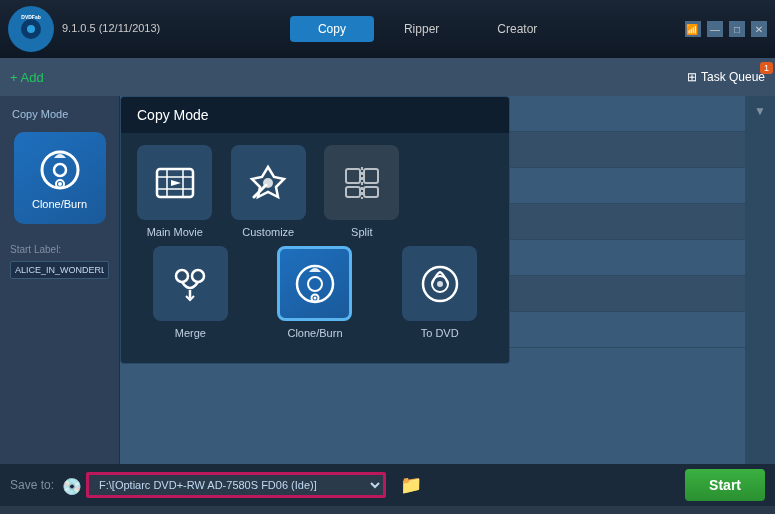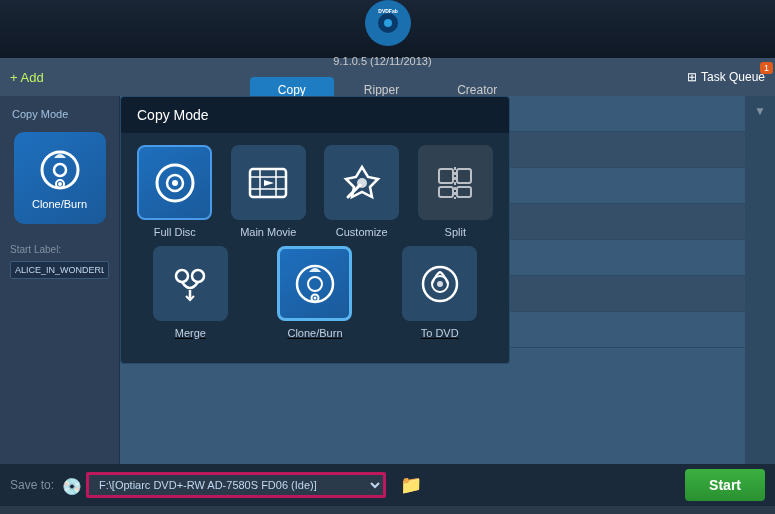--- a/index.html
+++ b/index.html
@@ -13,21 +13,20 @@
     }
 
     
     #titlebar {
       background: linear-gradient(to bottom, #1a2535, #0e1825);
       height: 58px;
       display: flex;
       align-items: center;
       padding: 0 8px;
       gap: 8px;
-      flex-direction: column;
     }
     #logo {
       width: 46px;
       height: 46px;
       background: #1a6faf;
       border-radius: 50%;
       display: flex;
       align-items: center;
       justify-content: center;
       font-size: 10px;
@@ -85,21 +84,21 @@
       background: #3a5068;
       height: 38px;
       display: flex;
       align-items: center;
       padding: 0 10px;
       justify-content: space-between;
     }
     #add-btn {
       background: transparent;
       border: none;
-      color: #bef264;
+      color: #22c55e;
       font-size: 13px;
       cursor: pointer;
       display: flex;
       align-items: center;
       gap: 4px;
     }
     #task-queue-btn {
       background: transparent;
       border: none;
       color: white;
@@ -210,21 +209,20 @@
       display: grid;
       grid-template-columns: repeat(4, 1fr);
       gap: 10px;
       padding: 12px 12px 4px;
     }
     #copy-mode-grid-row2 {
       display: grid;
       grid-template-columns: repeat(3, 1fr);
       gap: 10px;
       padding: 4px 12px 8px;
-      text-decoration: underline;
     }
     .mode-item {
       display: flex;
       flex-direction: column;
       align-items: center;
       cursor: pointer;
     }
     .mode-icon {
       width: 75px;
       height: 75px;
@@ -391,30 +389,20 @@
     <div class="content-row"></div>
     <div class="content-row"></div>
     <div class="content-row"></div>
     <div class="content-row"></div>
 
     <div id="copy-mode-dropdown">
       <div id="copy-mode-header">Copy Mode</div>
 
       <div id="copy-mode-grid">
 
-        <div class="mode-item">
-          <div class="mode-icon active">
-            <svg width="44" height="44" viewBox="0 0 44 44">
-              <circle cx="22" cy="22" r="18" fill="none" stroke="white" stroke-width="3"></circle>
-              <circle cx="22" cy="22" r="8" fill="none" stroke="white" stroke-width="2.5"></circle>
-              <circle cx="22" cy="22" r="3" fill="white"></circle>
-            </svg>
-          </div>
-          <span class="mode-label">Full Disc</span>
-        </div>
 
         <div class="mode-item">
           <div class="mode-icon">
             <svg width="44" height="44" viewBox="0 0 44 44">
               <rect x="4" y="8" width="36" height="28" rx="3" fill="none" stroke="white" stroke-width="2.5"></rect>
               <line x1="4" y1="16" x2="40" y2="16" stroke="white" stroke-width="1.5"></line>
               <line x1="4" y1="28" x2="40" y2="28" stroke="white" stroke-width="1.5"></line>
               <line x1="14" y1="8" x2="14" y2="36" stroke="white" stroke-width="1.5"></line>
               <line x1="30" y1="8" x2="30" y2="36" stroke="white" stroke-width="1.5"></line>
               <polygon points="18,19 28,22 18,25" fill="white"></polygon>

